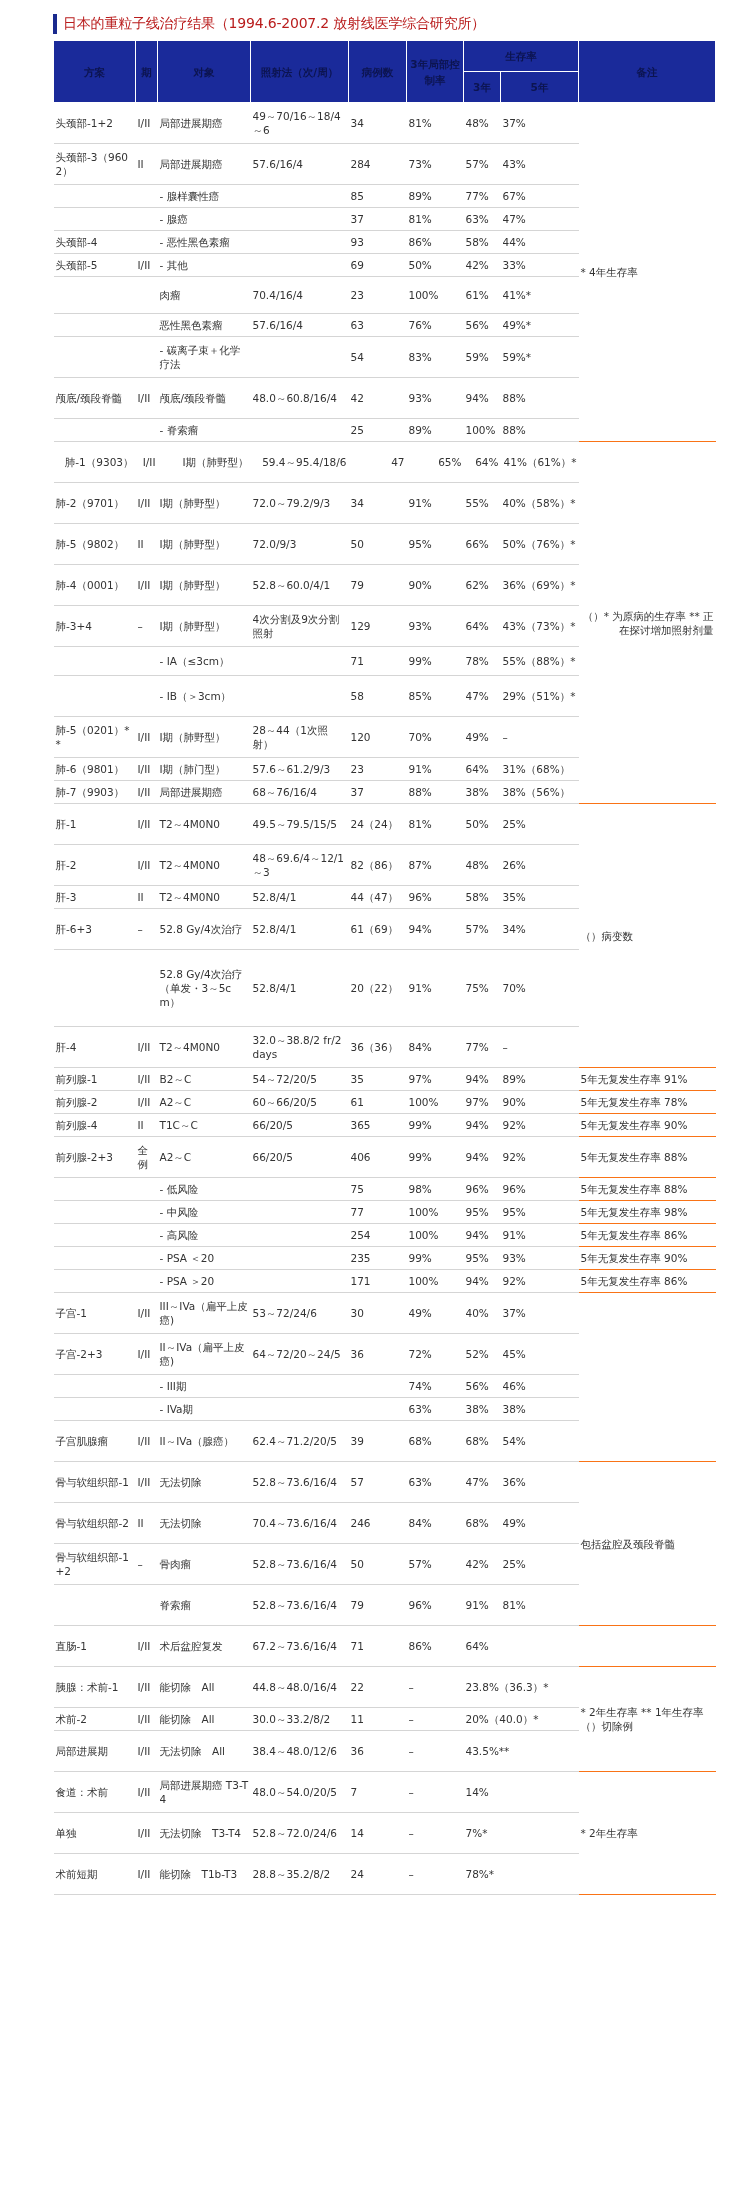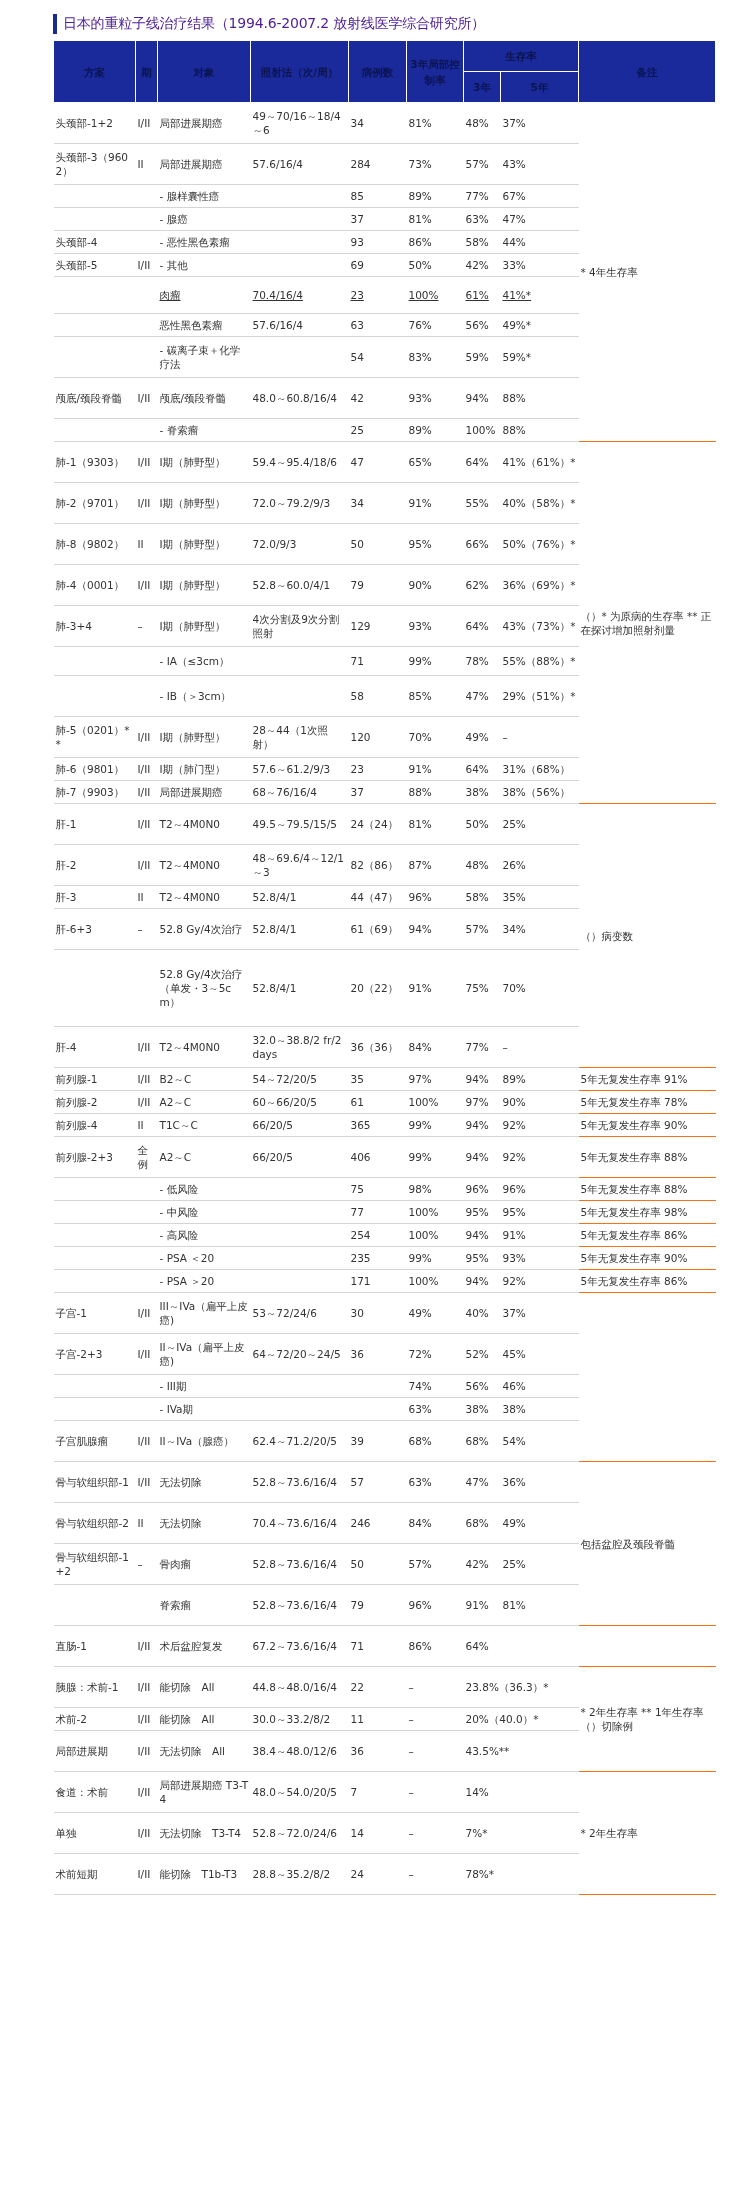--- a/index.html
+++ b/index.html
@@ -1,20 +1,20 @@
 <!DOCTYPE html>
 <html><head>
 <meta charset="utf-8">
 <style>
   html, body { margin: 0; padding: 0; background: #ffffff; }
   body { width: 733px; height: 2209px; position: relative; overflow: hidden;
          font-family: "DejaVu Sans", "Liberation Sans", sans-serif; color: #333; }
   .title-bar { position: absolute; left: 53px; top: 14px; height: 20px; display: flex; align-items: center; }
   .title-accent { width: 4px; height: 20px; background: #1a2a8e; margin-right: 6px; }
-  .title-text { font-size: 14px; color: #4c1d95; white-space: nowrap; letter-spacing: -0.2px; }
+  .title-text { font-size: 14px; color: #b91c1c; white-space: nowrap; letter-spacing: -0.2px; }
 
   table.results { position: absolute; left: 53px; top: 40px; width: 662px; border-collapse: collapse;
                   table-layout: fixed; font-size: 10.5px; line-height: 14px; }
   table.results col.c0 { width: 82px; } col.c1 { width: 22px; } col.c2 { width: 93px; }
   col.c3 { width: 98px; } col.c4 { width: 58px; } col.c5 { width: 57px; }
   col.c6 { width: 37px; } col.c7 { width: 78px; } col.c8 { width: 137px; }
   thead th { background: #1a2a9a; color: #0c1450; font-weight: bold; font-size: 10.5px;
              border: 1px solid #ffffff; text-align: center; padding: 2px 2px; line-height: 16px; }
   thead tr.h1 th { height: 26px; }
   thead tr.h2 th { height: 26px; }
@@ -113,21 +113,21 @@
       <tr style="height: 23px;">
         <td>头颈部-5</td>
         <td>I/II</td>
         <td>- 其他</td>
         <td></td>
         <td>69</td>
         <td>50%</td>
         <td>42%</td>
         <td>33%</td>
       </tr>
-      <tr style="height: 37px; text-decoration: underline;">
+      <tr style="height: 37px;">
         <td></td>
         <td></td>
         <td>肉瘤</td>
         <td>70.4/16/4</td>
         <td>23</td>
         <td>100%</td>
         <td>61%</td>
         <td>41%*</td>
       </tr>
       <tr style="height: 23px;">
@@ -163,21 +163,21 @@
       <tr style="height: 23px;">
         <td></td>
         <td></td>
         <td>- 脊索瘤</td>
         <td></td>
         <td>25</td>
         <td>89%</td>
         <td>100%</td>
         <td>88%</td>
       </tr>
-      <tr style="height: 41px;">
+      <tr style="height: 41px; text-align: right;">
         <td>肺-1（9303）</td>
         <td>I/II</td>
         <td>I期（肺野型）</td>
         <td>59.4～95.4/18/6</td>
         <td>47</td>
         <td>65%</td>
         <td>64%</td>
         <td>41%（61%）*</td>
         <td rowspan="10" class="remark" style="white-space: normal;">（）* 为原病的生存率 ** 正在探讨增加照射剂量</td>
       </tr>
@@ -185,21 +185,21 @@
         <td>肺-2（9701）</td>
         <td>I/II</td>
         <td>I期（肺野型）</td>
         <td>72.0～79.2/9/3</td>
         <td>34</td>
         <td>91%</td>
         <td>55%</td>
         <td>40%（58%）*</td>
       </tr>
       <tr style="height: 41px;">
-        <td>肺-8（9802）</td>
+        <td>肺-5（9802）</td>
         <td>II</td>
         <td>I期（肺野型）</td>
         <td>72.0/9/3</td>
         <td>50</td>
         <td>95%</td>
         <td>66%</td>
         <td>50%（76%）*</td>
       </tr>
       <tr style="height: 41px;">
         <td>肺-4（0001）</td>

